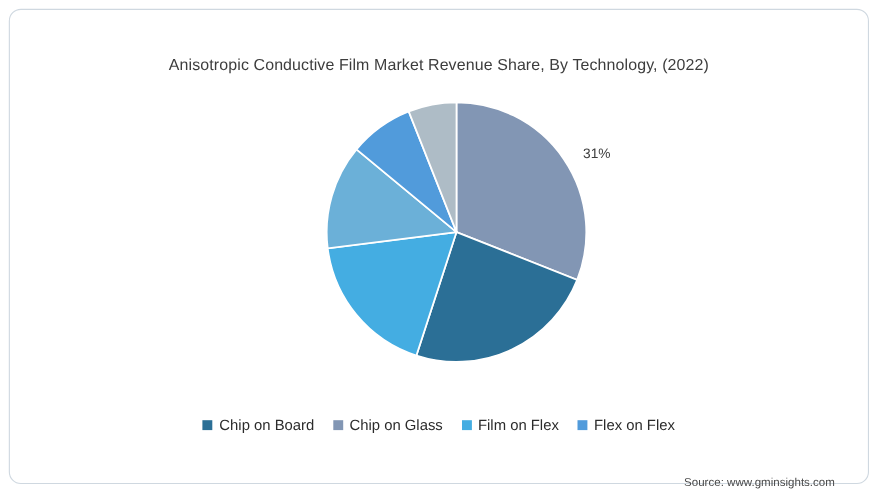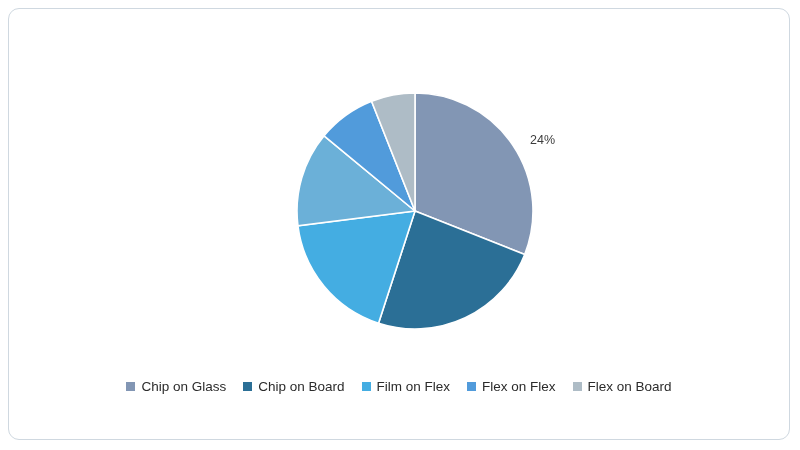--- a/index.html
+++ b/index.html
@@ -87,53 +87,51 @@
     font-size: 10.5px;
     color: #4a4a4a;
     white-space: nowrap;
   }
 </style>
 </head>
 <body>
 
 <div class="frame">
 
+  <div class="chart-title">Anisotropic Conductive Film Market Revenue Share, By Technology, (2022)</div>
 
   <div class="pie-wrap">
     <svg class="pie-svg" viewBox="0 0 238 238">
       <g id="pie-slices">
           <path d="M 119 119 L 119.00 1.00 A 118 118 0 0 1 228.71 162.44 Z" fill="#8296b4" stroke="#ffffff" stroke-width="1.6"></path>
           <path d="M 119 119 L 228.71 162.44 A 118 118 0 0 1 82.54 231.22 Z" fill="#2b6f96" stroke="#ffffff" stroke-width="1.6"></path>
           <path d="M 119 119 L 82.54 231.22 A 118 118 0 0 1 1.93 133.79 Z" fill="#44ade2" stroke="#ffffff" stroke-width="1.6"></path>
           <path d="M 119 119 L 1.93 133.79 A 118 118 0 0 1 28.08 43.78 Z" fill="#6bb0d8" stroke="#ffffff" stroke-width="1.6"></path>
           <path d="M 119 119 L 28.08 43.78 A 118 118 0 0 1 75.56 9.29 Z" fill="#519bdb" stroke="#ffffff" stroke-width="1.6"></path>
           <path d="M 119 119 L 75.56 9.29 A 118 118 0 0 1 119.00 1.00 Z" fill="#aebcc6" stroke="#ffffff" stroke-width="1.6"></path>
         </g>
     </svg>
   </div>
 
-  <div class="pct-label">24%</div>
+  <div class="pct-label">31%</div>
 
   <div class="legend" id="legend">
       <div class="legend-item">
+        <span class="legend-swatch" style="background: rgb(43, 111, 150);"></span>
+        <span class="legend-label">Chip on Board</span>
+      </div>
+      <div class="legend-item">
         <span class="legend-swatch" style="background: rgb(130, 150, 180);"></span>
         <span class="legend-label">Chip on Glass</span>
-      </div>
-      <div class="legend-item">
-        <span class="legend-swatch" style="background: rgb(43, 111, 150);"></span>
-        <span class="legend-label">Chip on Board</span>
       </div>
       <div class="legend-item">
         <span class="legend-swatch" style="background: rgb(68, 173, 226);"></span>
         <span class="legend-label">Film on Flex</span>
       </div>
       <div class="legend-item">
         <span class="legend-swatch" style="background: rgb(81, 155, 219);"></span>
         <span class="legend-label">Flex on Flex</span>
       </div>
-      <div class="legend-item">
-        <span class="legend-swatch" style="background: rgb(174, 188, 198);"></span>
-        <span class="legend-label">Flex on Board</span>
-      </div>
     </div>
 
+  <div class="source">Source: www.gminsights.com</div>
 
 </div>
 
 </body></html>

